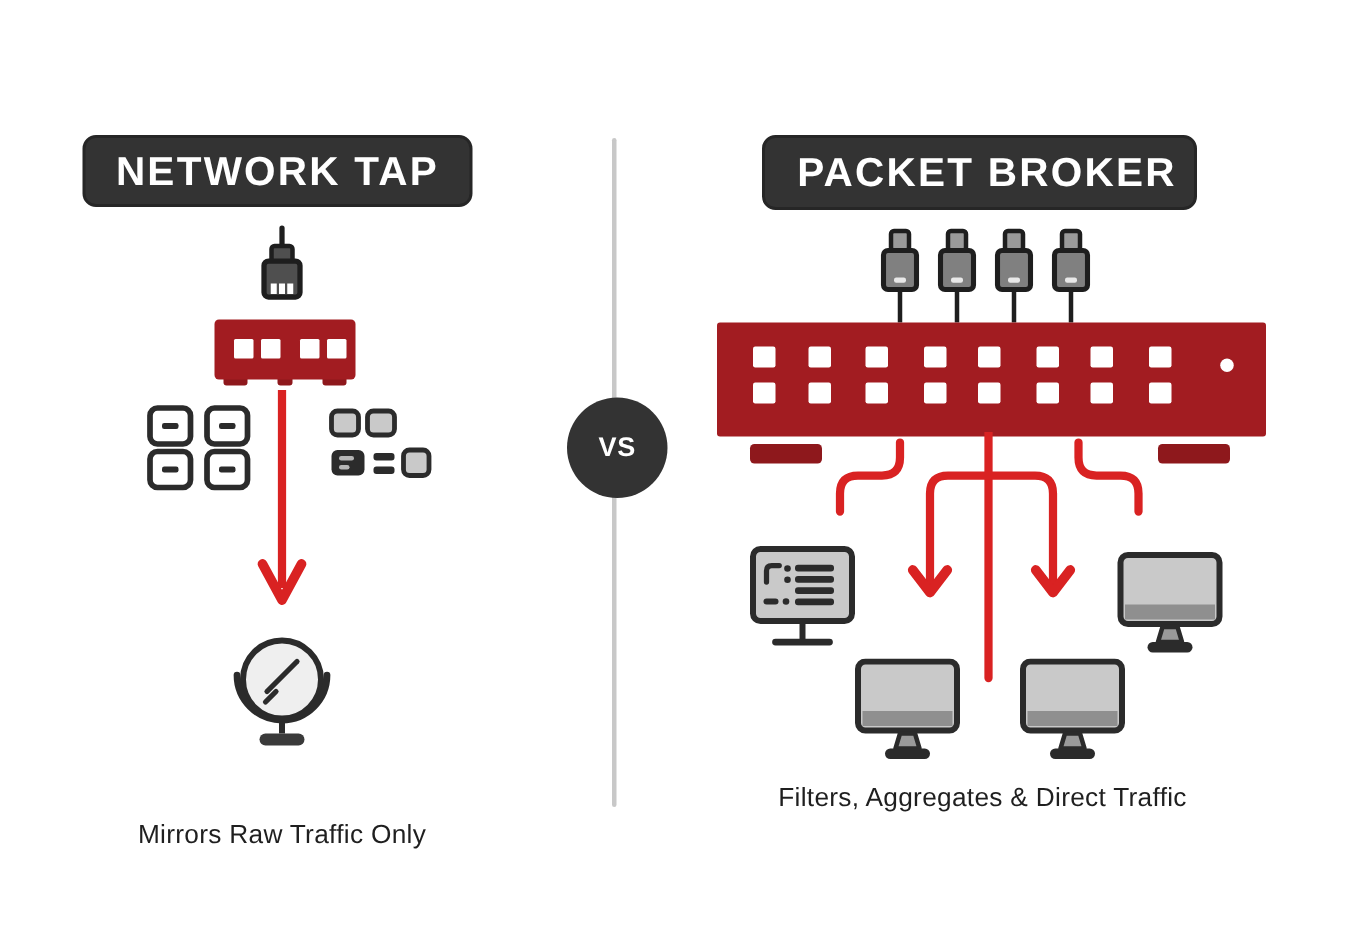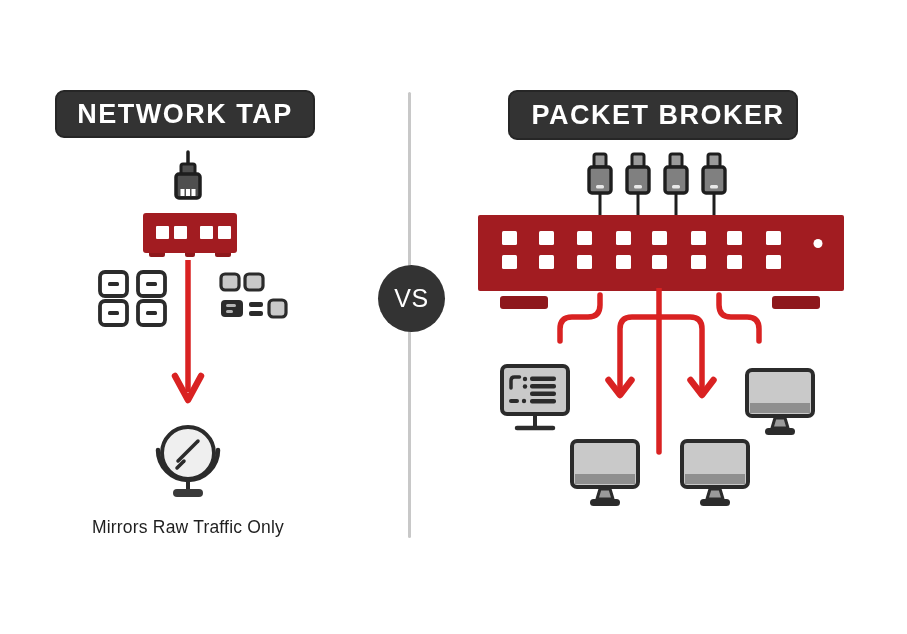--- a/index.html
+++ b/index.html
@@ -6,22 +6,22 @@
   #stage{position:relative;width:907px;height:634px;background:var(--bg,#ffffff);
          overflow:hidden;font-family:"Liberation Sans",sans-serif;}
   .abs{position:absolute;}
   .title-box{background:var(--charcoal,#333);border:2px solid #262626;border-radius:9px;
              display:flex;align-items:center;justify-content:center;color:#fff;
              font-weight:700;font-size:27px;letter-spacing:1.5px;box-sizing:border-box;}
   .caption{color:var(--text-dark,#1F1F1F);font-size:17.5px;font-weight:500;
            text-align:center;letter-spacing:.2px;}
   .divider-line{background:var(--divider-gray,#C8C8C8);border-radius:2px;}
   .vs-circle{background:var(--charcoal,#333);border-radius:50%;display:flex;
-             align-items:center;justify-content:center;color:#fff;font-weight:400;
-             font-size:25px;letter-spacing:.5px;}
+             align-items:center;justify-content:center;color:#fff;font-weight:700;
+             font-size:18px;letter-spacing:.5px;}
   svg{display:block;}
 </style>
 </head>
 <body>
 
 <div id="stage">
 
   <div class="abs title-box" style="left:55px;top:90px;width:260px;height:48px;">
     <span>NETWORK TAP</span>
   </div>
@@ -79,21 +79,21 @@
 
   <svg class="abs" style="left:150px;top:422px;" width="76" height="84" viewBox="0 0 76 84">
     <circle cx="38" cy="31" r="26" fill="#EFEFEF" style="stroke:var(--outline-dark,#2B2B2B)" stroke-width="4"></circle>
     <line x1="28" y1="39" x2="48" y2="19" style="stroke:var(--outline-dark,#2B2B2B)" stroke-width="3.5" stroke-linecap="round"></line>
     <line x1="27" y1="46" x2="34" y2="39" style="stroke:var(--outline-dark,#2B2B2B)" stroke-width="3.5" stroke-linecap="round"></line>
     <path d="M8,28 A30,30 0 0 0 68,28" fill="none" style="stroke:var(--outline-dark,#2B2B2B)" stroke-width="4.5" stroke-linecap="round"></path>
     <line x1="38" y1="59" x2="38" y2="67" style="stroke:var(--outline-dark,#2B2B2B)" stroke-width="4"></line>
     <rect x="23" y="67" width="30" height="8" rx="4" fill="#3a3a3a"></rect>
   </svg>
 
-  <div class="abs caption" style="left:38px;top:517px;width:300px;">Mirrors Raw Traffic Only</div>
+  <div class="abs caption" style="left:38px;top:546px;width:300px;">Mirrors Raw Traffic Only</div>
 
   <div class="abs divider-line" style="left:408px;top:92px;width:3px;height:446px;"></div>
   <div class="abs vs-circle" style="left:378px;top:265px;width:67px;height:67px;">
     <span>VS</span>
   </div>
 
   <div class="abs title-box" style="left:508px;top:90px;width:290px;height:50px;padding-left:10px;">
     <span>PACKET BROKER</span>
   </div>
 
@@ -189,14 +189,15 @@
     <rect x="21" y="60" width="30" height="7" rx="3.5" style="fill:var(--outline-dark,#2B2B2B)"></rect>
   </svg>
 
   <svg class="abs" style="left:679px;top:439px;" width="72" height="74" viewBox="0 0 72 74">
     <rect x="3" y="2" width="66" height="46" rx="5" style="fill:var(--screen-gray,#C9C9C9);stroke:var(--outline-dark,#2B2B2B)" stroke-width="4"></rect>
     <rect x="6" y="35" width="60" height="10" style="fill:var(--chin-gray,#8F8F8F)"></rect>
     <polygon points="31,50 41,50 44,60 28,60" fill="#9A9A9A" style="stroke:var(--outline-dark,#2B2B2B)" stroke-width="3" stroke-linejoin="round"></polygon>
     <rect x="21" y="60" width="30" height="7" rx="3.5" style="fill:var(--outline-dark,#2B2B2B)"></rect>
   </svg>
 
+  <div class="abs caption" style="left:505px;top:521px;width:300px;">Filters, Aggregates &amp; Direct Traffic</div>
 
 </div>
 
 </body></html>

